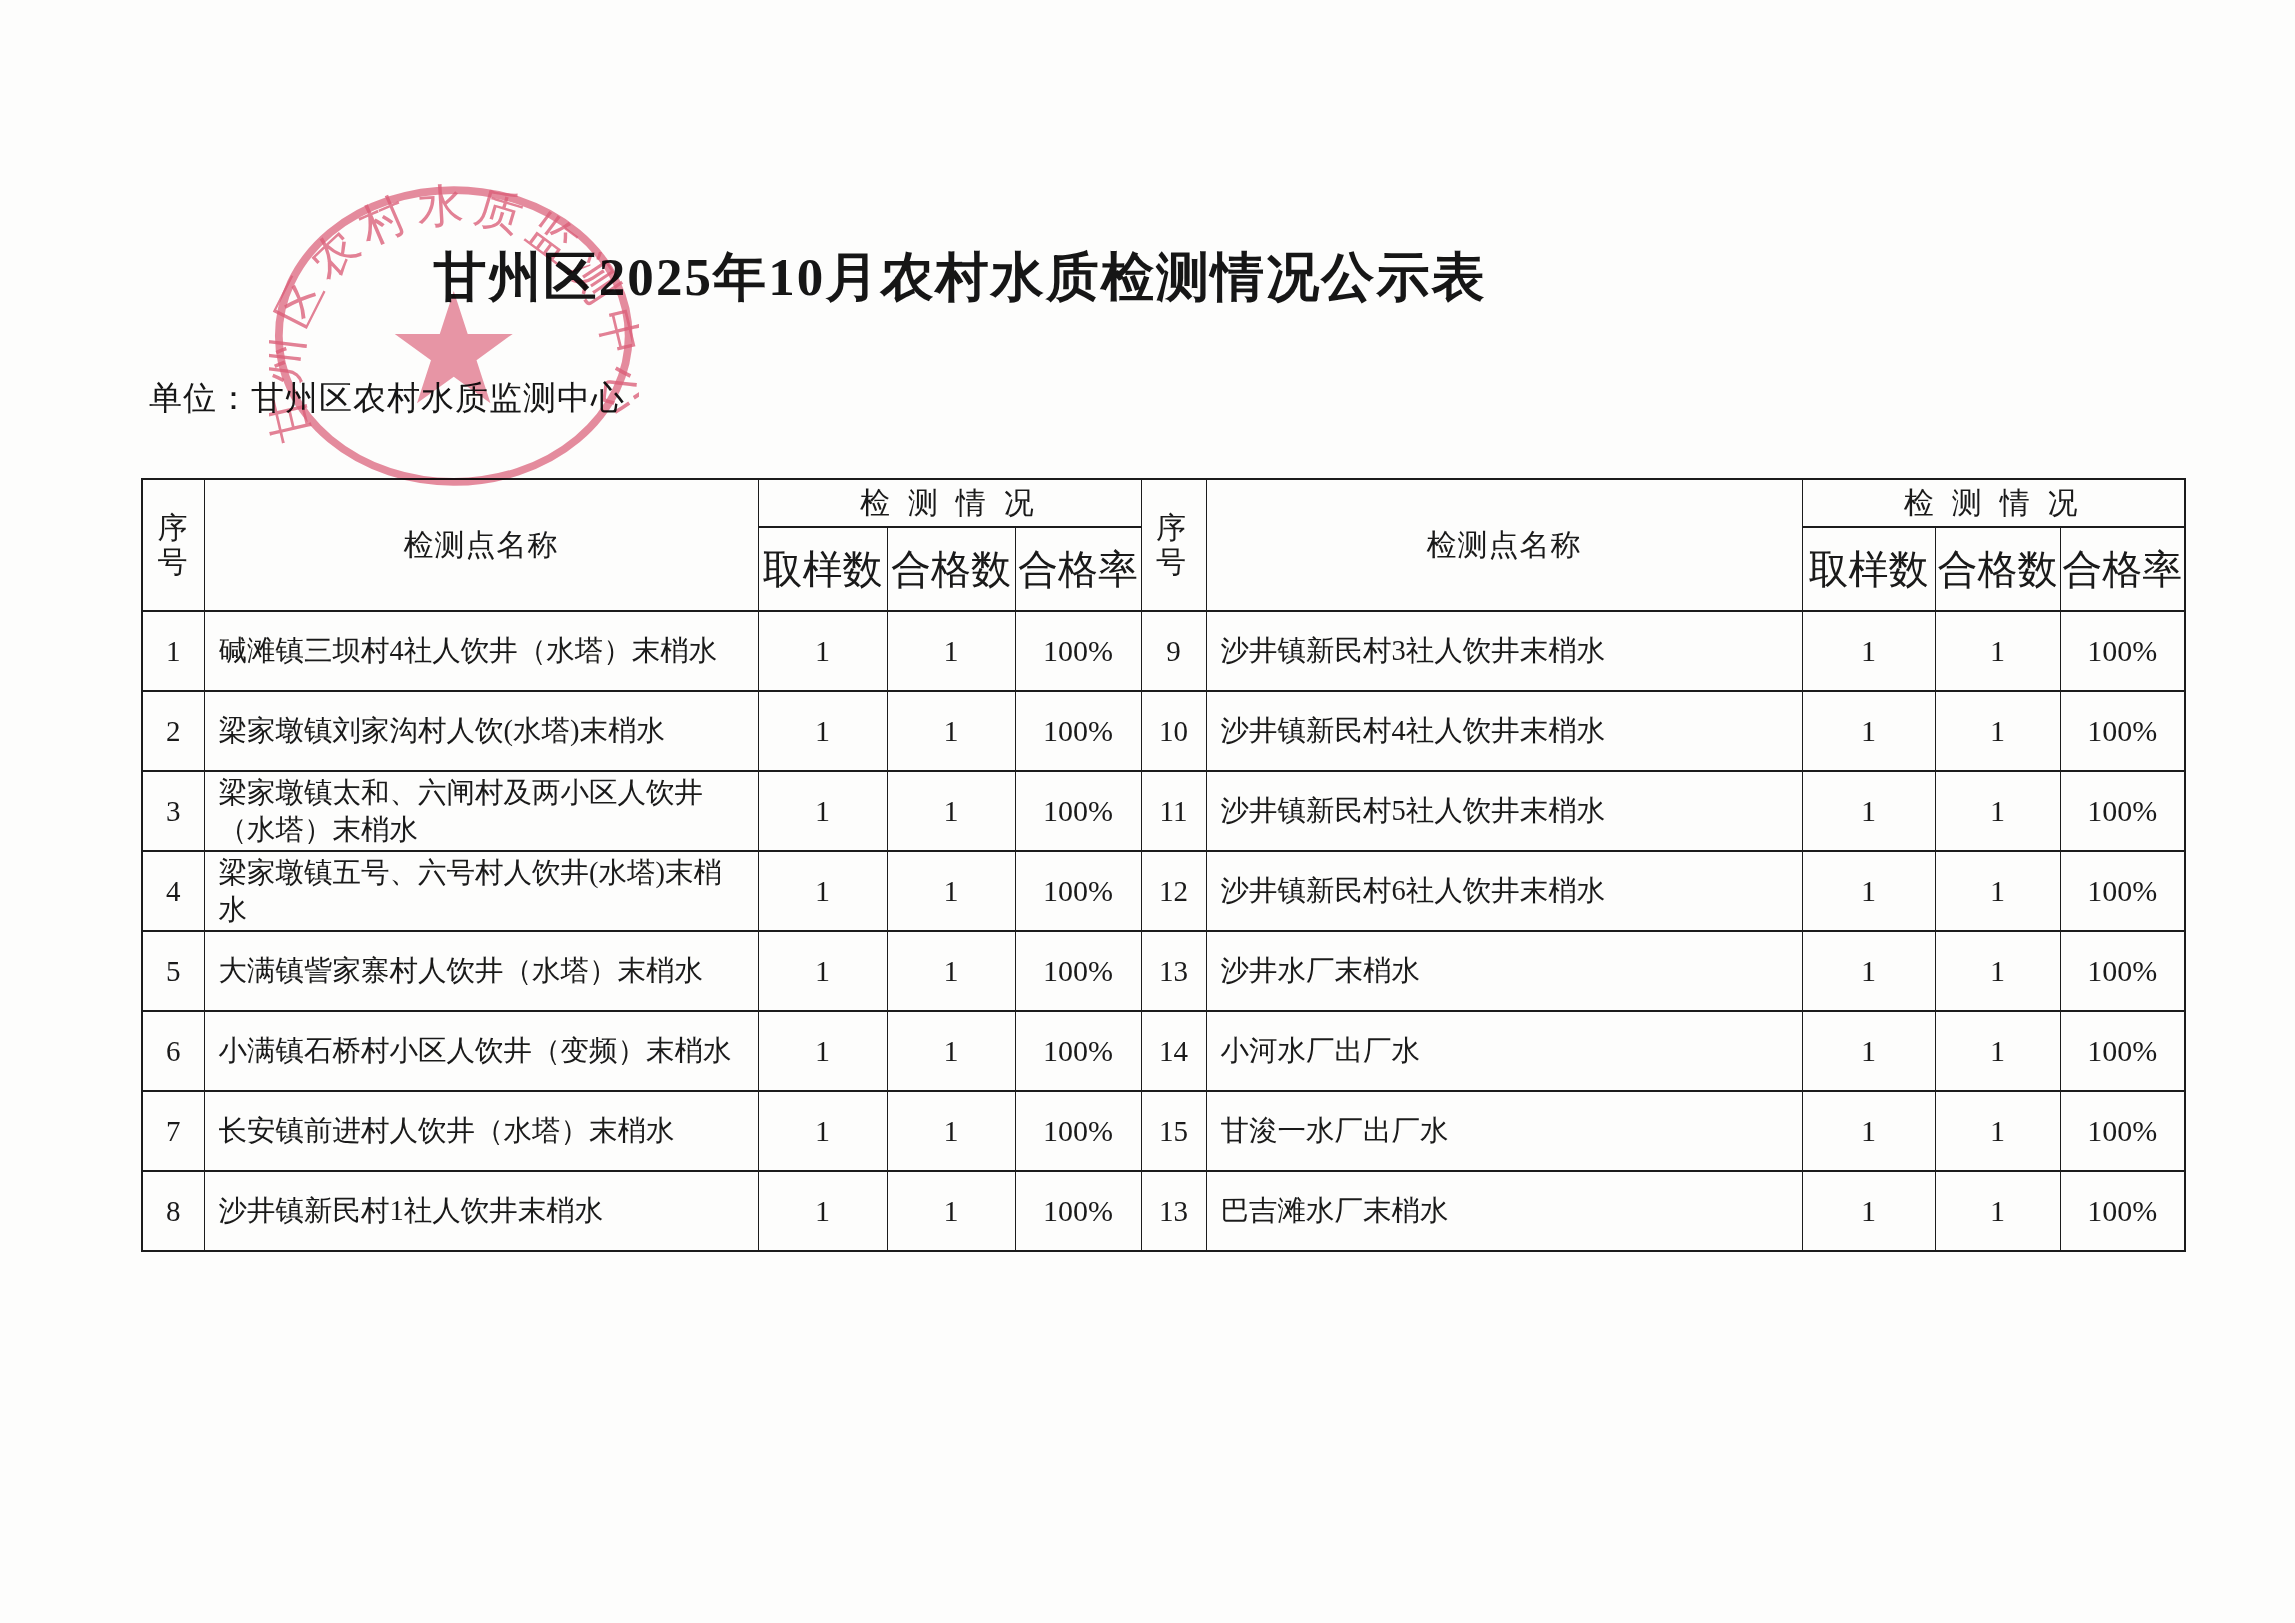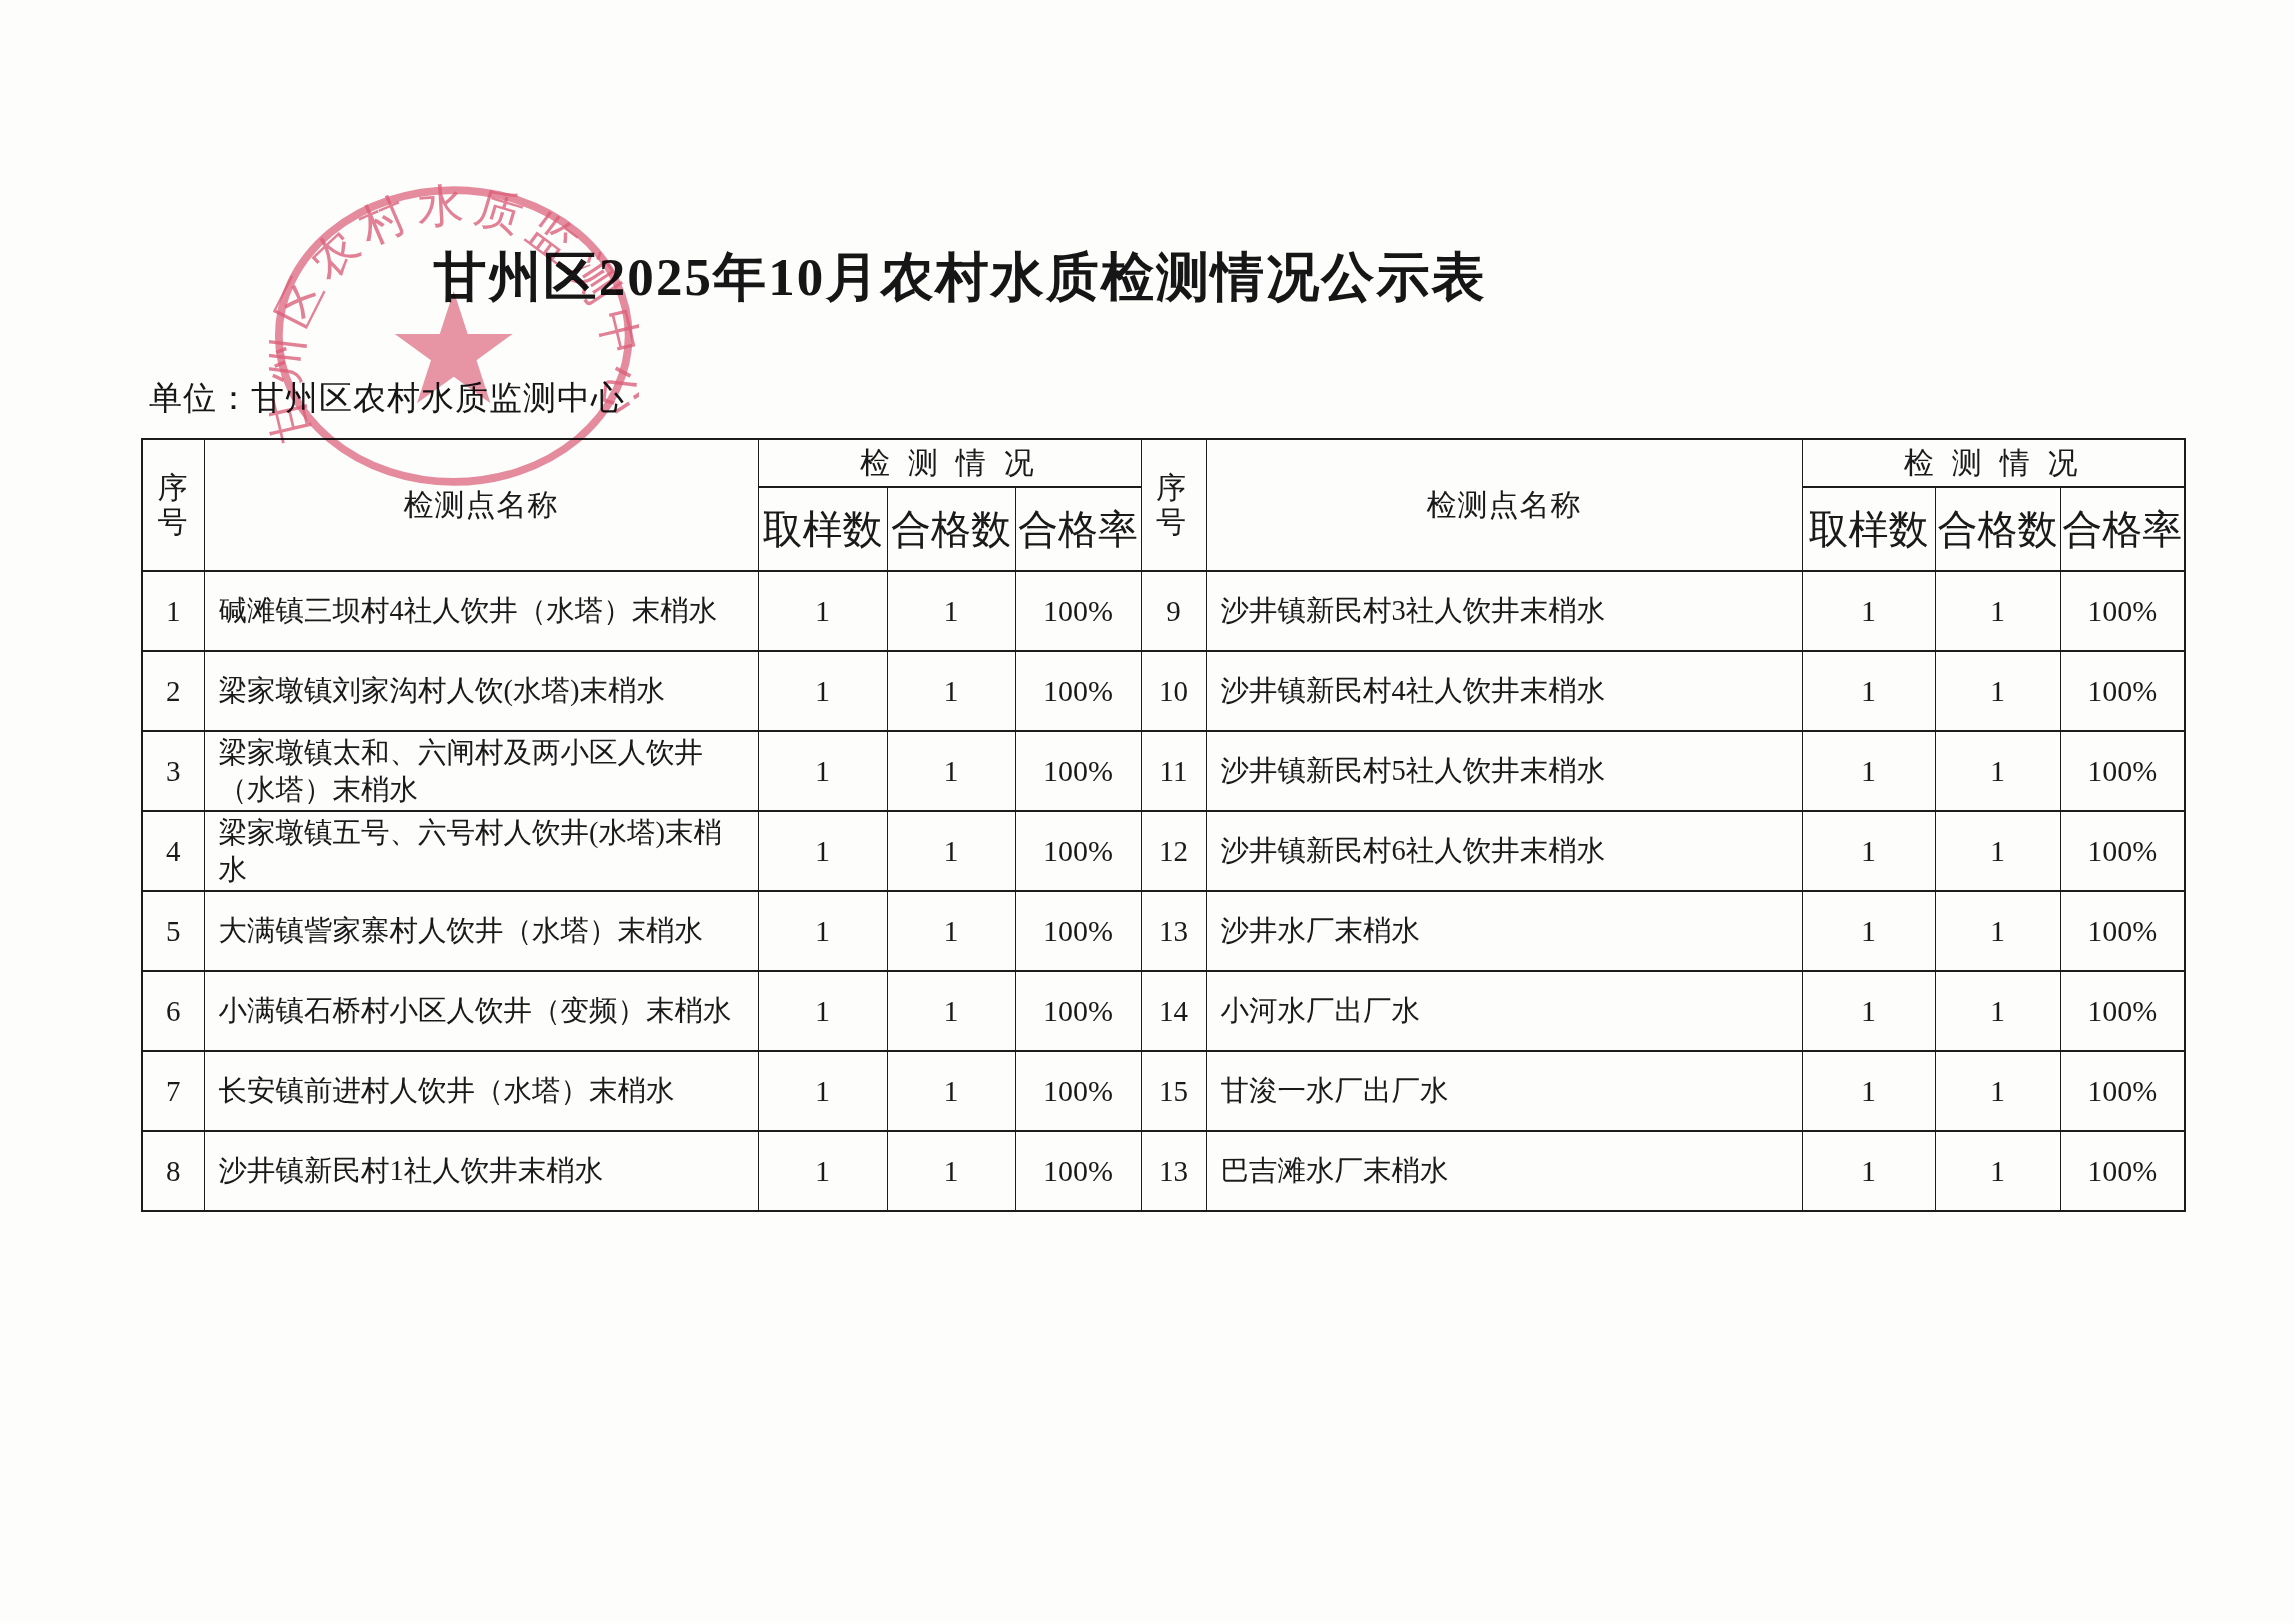--- a/index.html
+++ b/index.html
@@ -46,21 +46,21 @@
   }
   table.wq th, table.wq td{
     border-left:1.6px solid #1c1c1c;
     border-right:1.6px solid #1c1c1c;
     border-top:2.6px solid #1c1c1c;
     border-bottom:2.6px solid #1c1c1c;
     font-weight:normal;
     vertical-align:middle;
     overflow:hidden;
   }
-  table.wq{border:2.6px solid #1c1c1c;}
+  table.wq{border:2.6px solid #1c1c1c;margin-top:40px;}
   tr.h1 th{height:44px;font-size:30px;letter-spacing:5.2px;border-bottom-width:1.6px;}
   tr.h2 th{height:80px;font-size:40px;}
   th.hseq{font-size:29px;letter-spacing:0;line-height:1.15;padding:0 14.5px;word-break:break-all;}
   tbody tr{height:80px;}
   td.seq{font-size:29px;text-align:center;}
   td.name{font-size:28.5px;text-align:left;padding:0 14px;line-height:1.3;}
   td.num{font-size:30px;text-align:center;}
   .sig{
     position:absolute;
     display:flex;

